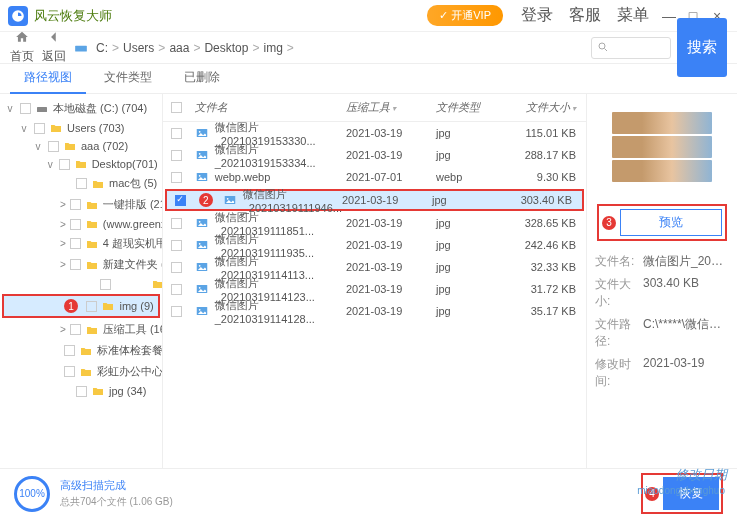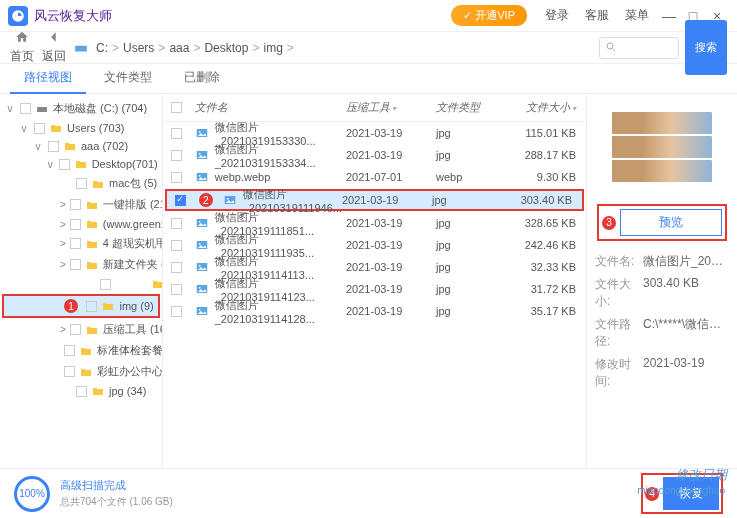--- a/index.html
+++ b/index.html
@@ -1,39 +1,39 @@
 <!DOCTYPE html>
 <html><head>
 <meta charset="utf-8">
 <style>
 * { margin: 0; padding: 0; box-sizing: border-box; font-family: "Microsoft YaHei", sans-serif; }
 body { width: 737px; height: 518px; background: #fff; overflow: hidden; position: relative; }
 
 .titlebar { height: 32px; background: #fff; display: flex; align-items: center; padding: 0 8px; border-bottom: 1px solid #f0f0f0; }
 .app-logo { width: 20px; height: 20px; background: #3b82f6; border-radius: 4px; display: flex; align-items: center; justify-content: center; margin-right: 6px; }
 .app-logo svg { width: 14px; height: 14px; fill: #fff; }
-.app-title { font-size: 13px; color: #4c1d95; font-weight: 500; flex: 0 0 auto; }
+.app-title { font-size: 13px; color: #4d7c0f; font-weight: 500; flex: 0 0 auto; }
 .titlebar-spacer { flex: 1; }
 .vip-btn { background: linear-gradient(to right, #ffa726, #ff9800); color: #fff; font-size: 11px; padding: 3px 12px; border-radius: 10px; margin-right: 10px; display: flex; align-items: center; }
 .vip-btn::before { content: "✓"; margin-right: 3px; }
-.titlebar-link { font-size: 12px; color: #555; margin: 0 8px; cursor: pointer; }
+.titlebar-link { font-size: 16px; color: #555; margin: 0 8px; cursor: pointer; }
 .window-btn { width: 24px; height: 24px; display: flex; align-items: center; justify-content: center; font-size: 14px; color: #666; cursor: pointer; }
 
 .toolbar { height: 32px; display: flex; align-items: center; padding: 0 10px; border-bottom: 1px solid #eee; gap: 8px; }
 .tb-btn { display: flex; align-items: center; font-size: 12px; color: #555; cursor: pointer; gap: 4px; flex-direction: column; }
 .tb-icon { width: 14px; height: 14px; fill: #888; }
 .breadcrumb { display: flex; align-items: center; gap: 4px; font-size: 12px; color: #555; flex: 1; }
 .bc-item { cursor: pointer; }
 .bc-sep { color: #aaa; }
 .disk-icon { width: 14px; height: 14px; fill: #5ba4e5; }
 .search-wrap { display: flex; align-items: center; gap: 6px; }
 .search-input { width: 80px; height: 22px; border: 1px solid #ddd; border-radius: 3px; padding: 0 6px 0 22px; font-size: 11px; background: #fff; }
 .search-icon-wrap { position: relative; }
 .search-icon { position: absolute; left: 6px; top: 4px; width: 12px; height: 12px; fill: #aaa; }
-.search-btn { background: #3b82f6; color: #fff; font-size: 11px; padding: 20px 10px; border-radius: 3px; border: none; cursor: pointer; }
+.search-btn { background: #3b82f6; color: #fff; font-size: 15px; padding: 20px 10px; border-radius: 3px; border: none; cursor: pointer; }
 
 .tabs { height: 30px; display: flex; align-items: center; padding: 0 10px; border-bottom: 1px solid #eee; gap: 4px; }
 .tab { padding: 6px 14px; font-size: 12px; color: #666; cursor: pointer; border-bottom: 2px solid transparent; }
 .tab.active { color: #3b82f6; border-bottom-color: #3b82f6; }
 
 .main { display: flex; height: calc(100% - 32px - 32px - 30px - 50px); }
 
 .sidebar { width: 188px; border-right: 1px solid #eee; overflow-y: auto; padding-top: 4px; }
 .tree-item { display: flex; align-items: center; font-size: 11px; color: #555; padding: 3px 4px; cursor: pointer; white-space: nowrap; }
 .tree-item.selected { background: #d6ebff; }

